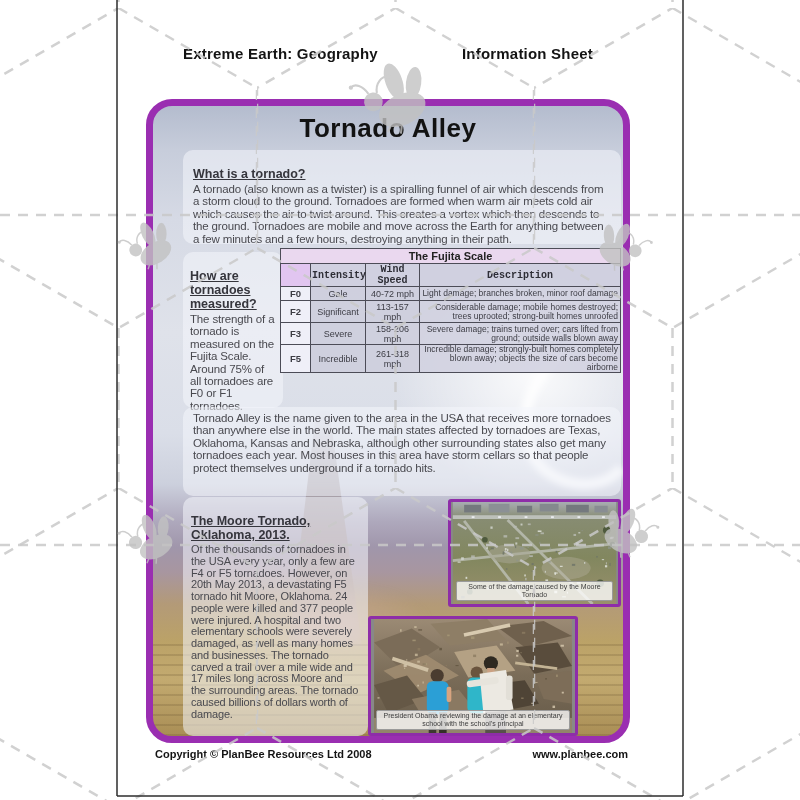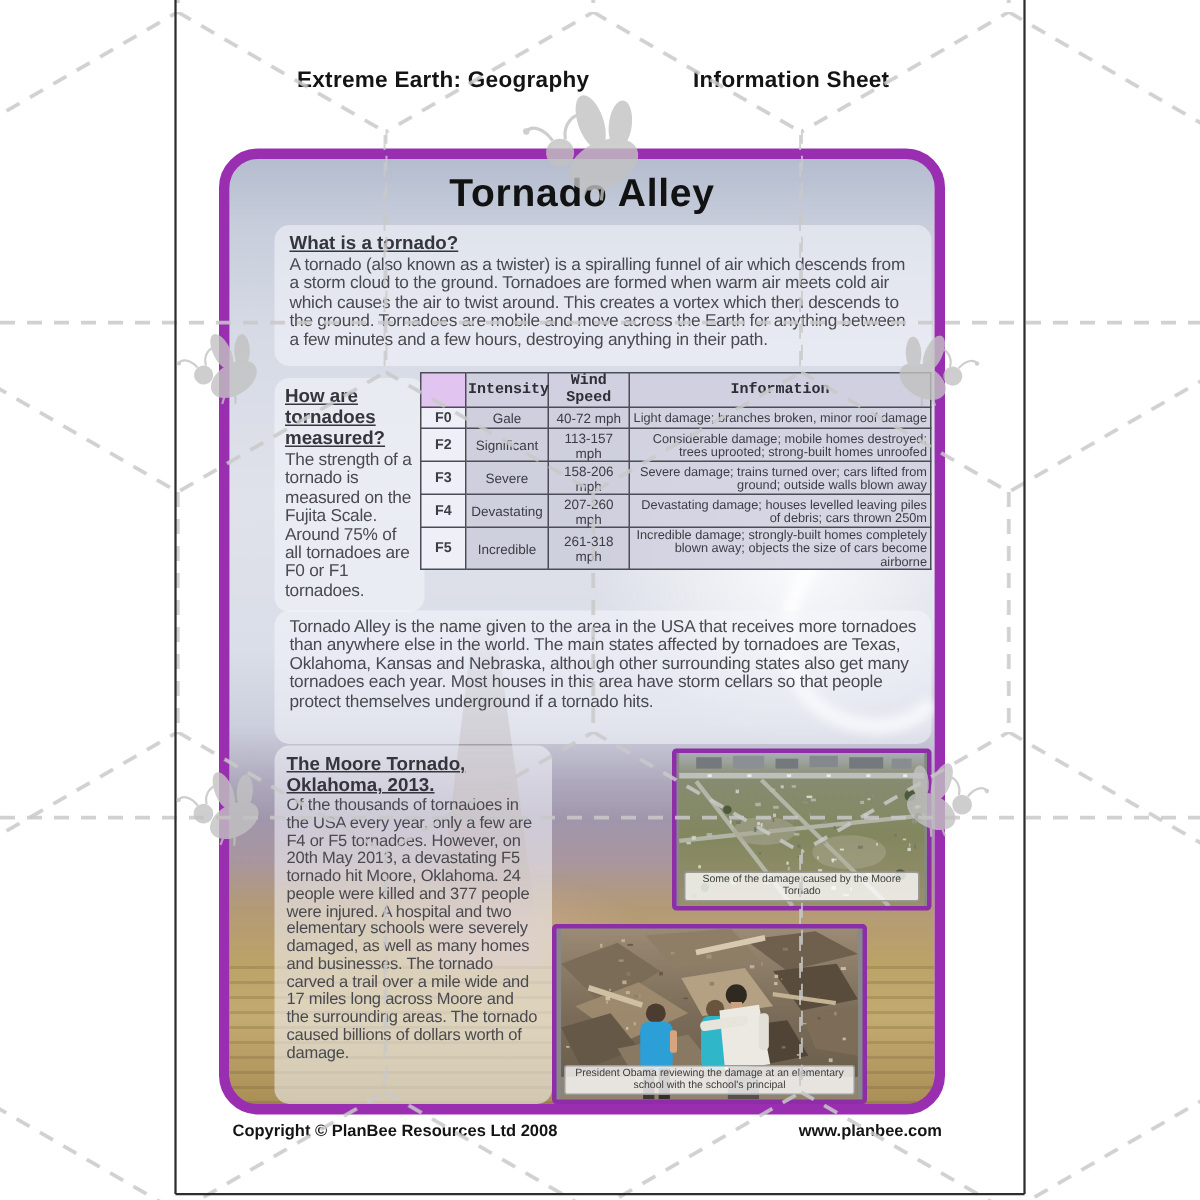--- a/index.html
+++ b/index.html
@@ -48,21 +48,21 @@
   .card-title{
     left:0;top:7px;width:100%;text-align:center;z-index:3;
     font-size:26px;font-weight:800;color:#121212;letter-spacing:.5px;
   }
 
   
   .panel{
     background:rgba(244,246,251,.55);border-radius:10px;box-sizing:border-box;
     padding:5px 10px;z-index:3;
   }
-  .sec-h{font-size:12.5px;font-weight:800;text-decoration:underline;color:#35353c;margin:0 0 2px 0;}
+  .sec-h{font-size:12.5px;font-weight:800;text-decoration:underline;color:#35353c;margin:12px 0 2px 0;}
   .sec-b{font-size:11.5px;line-height:1.08;color:#49494f;letter-spacing:-.15px;margin:0;}
   .p-what  {left:30px;top:44px;width:438px;height:94px;}
   .p-meas  {left:30px;top:146px;width:100px;height:156px;padding:5px 7px;}
   .p-where {left:30px;top:301px;width:438px;height:89px;}
   .p-moore {left:30px;top:391px;width:185px;height:239px;padding:5px 8px;}
   .p-moore .sec-b{font-size:11px;line-height:1.07;}
 
   
   .fujita{
     left:127px;top:142px;width:341px;z-index:3;border-collapse:collapse;table-layout:fixed;
@@ -86,21 +86,21 @@
     background:rgba(255,255,255,.78);border:1px solid #9a9a9a;border-radius:2px;
     font-size:7px;line-height:1.15;color:#3d3d3d;text-align:center;padding:1px 2px;
   }
 
   
   .watermark{position:absolute;inset:0;z-index:30;pointer-events:none;}
 </style>
 </head>
 <body>
 
-<div class="abs hdr" style="left:183px;top:45px;margin-left:15px;">Extreme Earth: Geography</div>
+<div class="abs hdr" style="left:183px;top:45px;">Extreme Earth: Geography</div>
 <div class="abs hdr" style="left:462px;top:45px;">Information Sheet</div>
 
 <div class="abs card">
   <div class="abs cloud"></div>
   <svg class="abs swirl" width="470" height="630">
     <defs>
         <filter id="bl">
           <feGaussianBlur stdDeviation="3.2"></feGaussianBlur>
         </filter>
       </defs>
@@ -123,49 +123,46 @@
   </div>
 
   <table class="abs fujita">
     <colgroup>
         <col style="width:30px">
         <col style="width:55px">
         <col style="width:54px">
         <col>
       </colgroup>
     <tbody>
+      <tr>
+        <td class="t-title" colspan="4">The Fujita Scale</td>
+      </tr>
       <tr style="height:15px;">
         <td class="corner"></td>
         <td class="t-head">Intensity</td>
         <td class="t-head">Wind Speed</td>
-        <td class="t-head">Information</td>
+        <td class="t-head">Description</td>
       </tr>
     <tr style="height: 14px;">
           <td class="level">F0</td>
           <td class="intensity">Gale</td>
           <td class="wind">40-72 mph</td>
           <td class="desc">Light damage; branches broken, minor roof damage</td>
         </tr>
         <tr style="height: 22px;">
           <td class="level">F2</td>
           <td class="intensity">Significant</td>
           <td class="wind">113-157 mph</td>
           <td class="desc">Considerable damage; mobile homes destroyed; trees uprooted; strong-built homes unroofed</td>
         </tr>
         <tr style="height: 22px;">
           <td class="level">F3</td>
           <td class="intensity">Severe</td>
           <td class="wind">158-206 mph</td>
           <td class="desc">Severe damage; trains turned over; cars lifted from ground; outside walls blown away</td>
-        </tr>
-        <tr style="height: 22px;">
-          <td class="level">F4</td>
-          <td class="intensity">Devastating</td>
-          <td class="wind">207-260 mph</td>
-          <td class="desc">Devastating damage; houses levelled leaving piles of debris; cars thrown 250m</td>
         </tr>
         <tr style="height: 24px;">
           <td class="level">F5</td>
           <td class="intensity">Incredible</td>
           <td class="wind">261-318 mph</td>
           <td class="desc">Incredible damage; strongly-built homes completely blown away; objects the size of cars become airborne</td>
         </tr>
       </tbody>
   </table>
 

